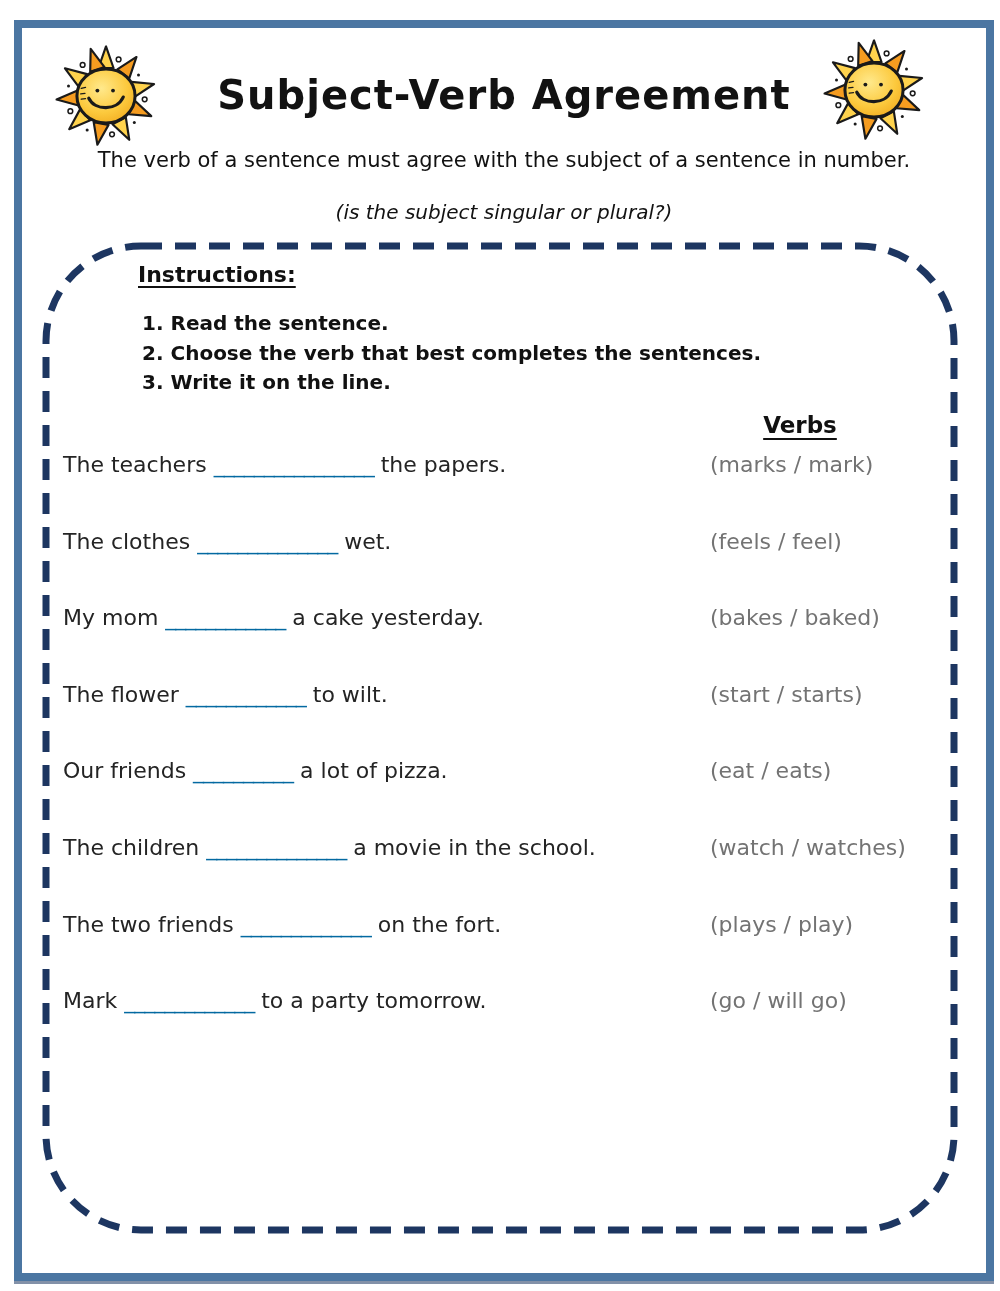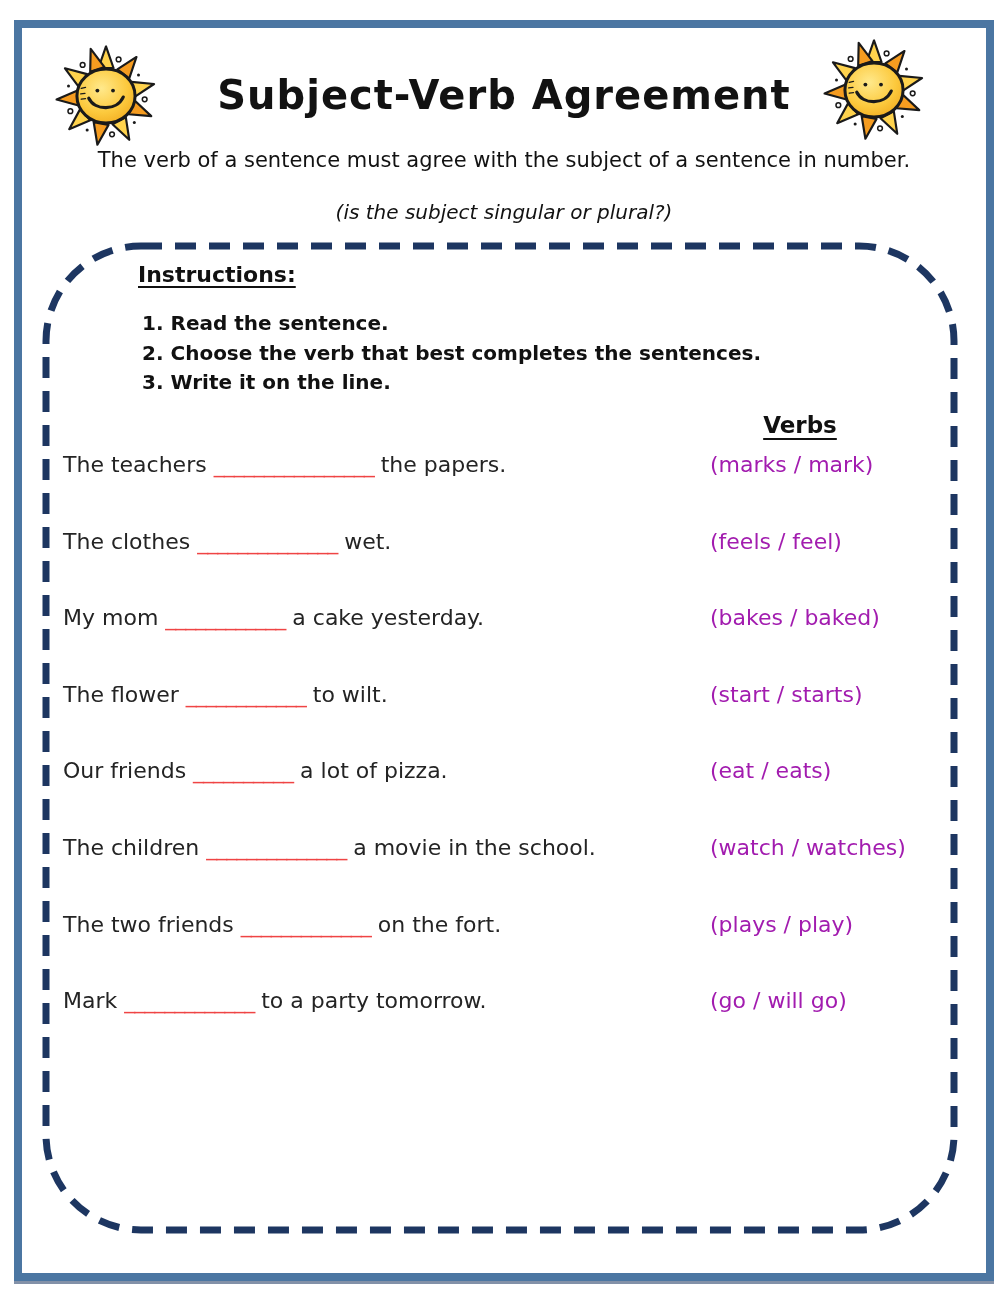--- a/index.html
+++ b/index.html
@@ -123,29 +123,29 @@
     position: relative;
     height: 76.6px;
     white-space: nowrap;
   }
   .sentence {
     font-size: 22px;
     color: #242424;
   }
   .blank {
     letter-spacing: -1px;
-    color: #ef4444;
+    color: #0369a1;
     cursor: text;
   }
   .verbs {
     position: absolute;
     left: 647px;
     top: 0;
     font-size: 22px;
-    color: #a21caf;
+    color: #737373;
     white-space: nowrap;
   }
 </style>
 </head>
 <body>
 
 <div class="page">
 
   <div class="frame"></div>
 

